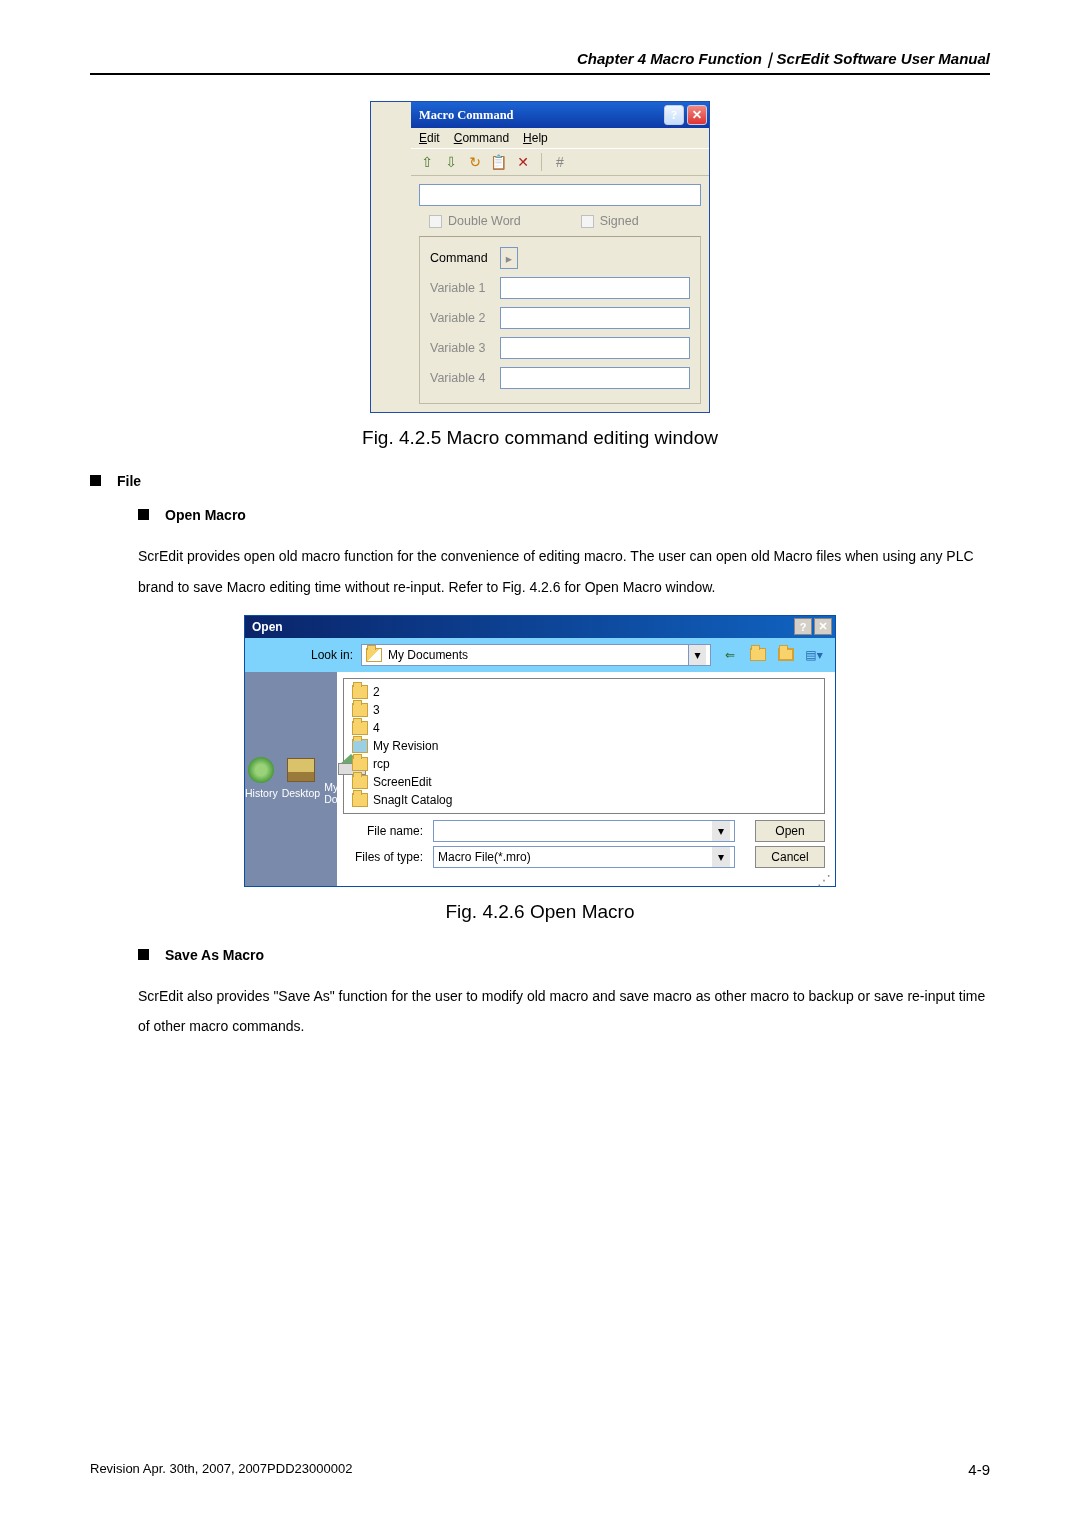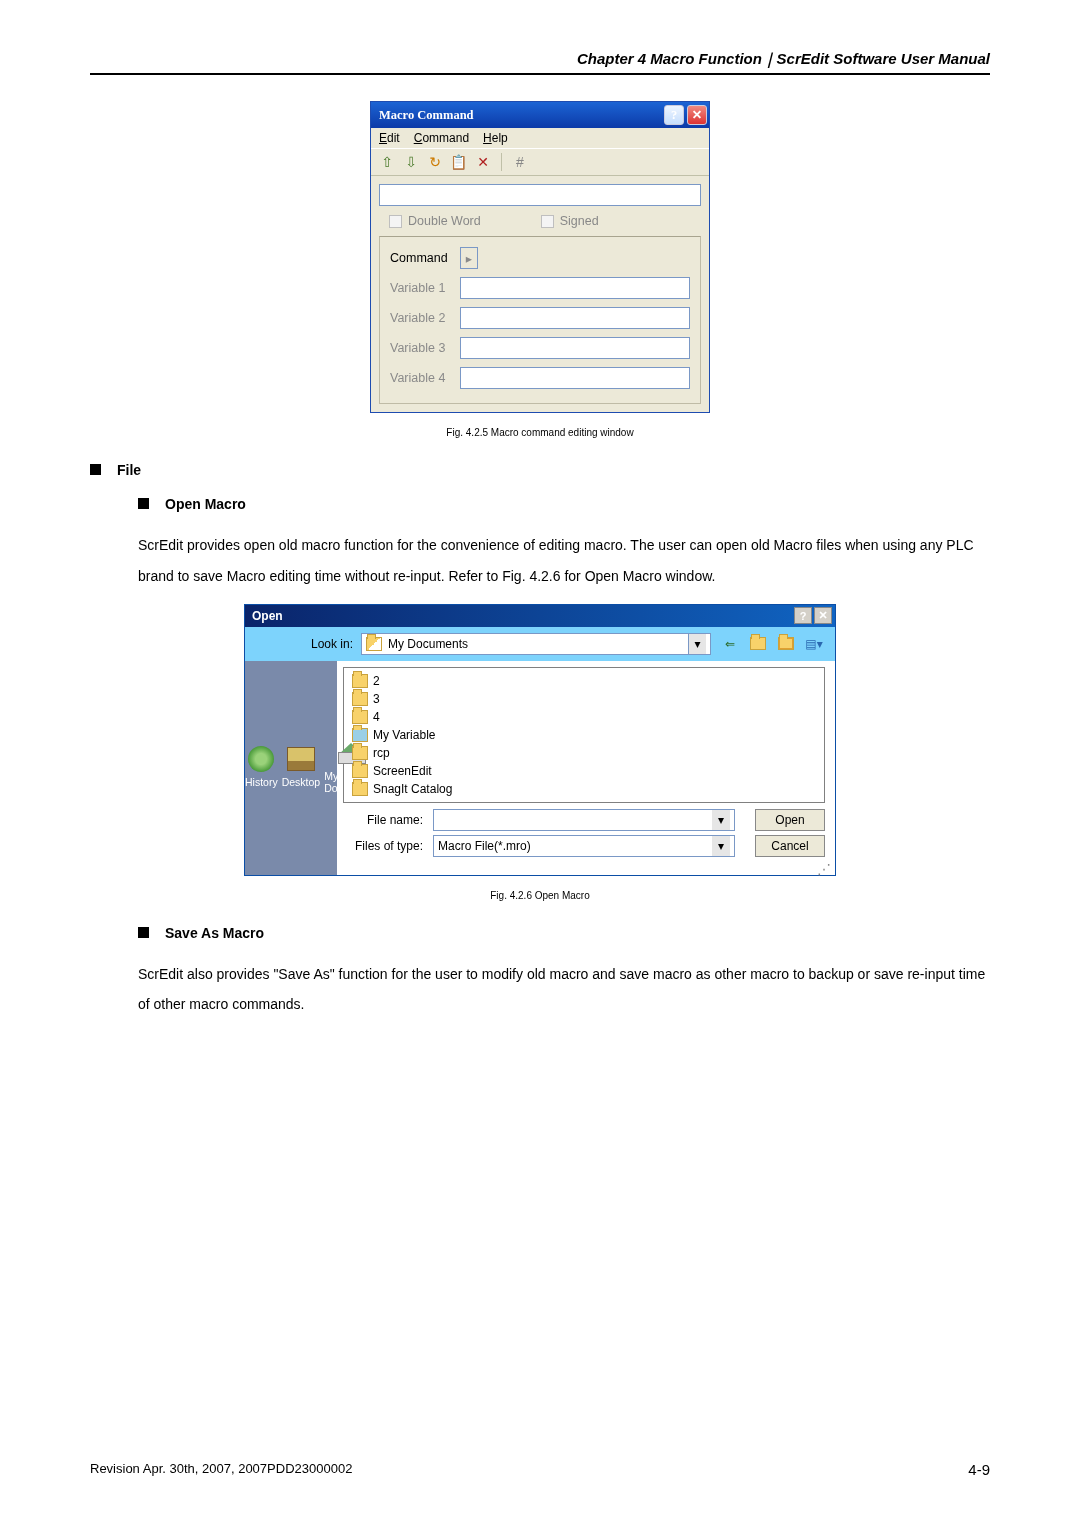--- a/index.html
+++ b/index.html
@@ -17,21 +17,21 @@
   .header-bar {
     font-style: italic;
     font-weight: bold;
     font-size: 15px;
     text-align: right;
     border-bottom: 2px solid #000;
     padding-bottom: 4px;
     margin-bottom: 26px;
   }
   .fig-wrap { text-align: center; margin: 4px 0; }
-  .caption { text-align: center; margin: 14px 0 24px; font-size: 10px; }
+  .caption { text-align: center; margin: 14px 0 24px; font-size: 19px; }
   .bullet-row { display: flex; align-items: flex-start; margin: 8px 0 18px; font-weight: bold; }
   .bullet-row.indent { margin-left: 48px; }
   .bullet-sq { width: 11px; height: 11px; background: #000; margin-right: 16px; margin-top: 2px; flex: 0 0 11px; }
   .body-text { margin: 12px 0 12px 48px; line-height: 2.2; }
   .footer {
     position: absolute;
     bottom: 50px;
     left: 90px;
     right: 90px;
     display: flex;
@@ -41,20 +41,21 @@
   .footer .pn { font-size: 15px; }
 
   
   .mc-dialog {
     display: inline-block;
     width: 340px;
     text-align: left;
     border: 1px solid #1e4cb0;
     background: #ece9d8;
     font-size: 12.5px;
+    padding-left: 40px;
   }
   .mc-title {
     display: flex;
     justify-content: space-between;
     align-items: center;
     height: 26px;
     background: linear-gradient(180deg,#1c64d4,#0c3aa8);
     color: #fff;
     font-weight: bold;
     font-family: "Times New Roman", serif;
@@ -296,21 +297,21 @@
           <div class="od-fitem">
               <div class="fico"></div>
               <span>3</span>
             </div>
           <div class="od-fitem">
               <div class="fico"></div>
               <span>4</span>
             </div>
           <div class="od-fitem">
               <div class="fico" style="background:#9acfe6"></div>
-              <span>My Variable</span>
+              <span>My Revision</span>
             </div>
           <div class="od-fitem">
               <div class="fico"></div>
               <span>rcp</span>
             </div>
           <div class="od-fitem">
               <div class="fico"></div>
               <span>ScreenEdit</span>
             </div>
           <div class="od-fitem">

